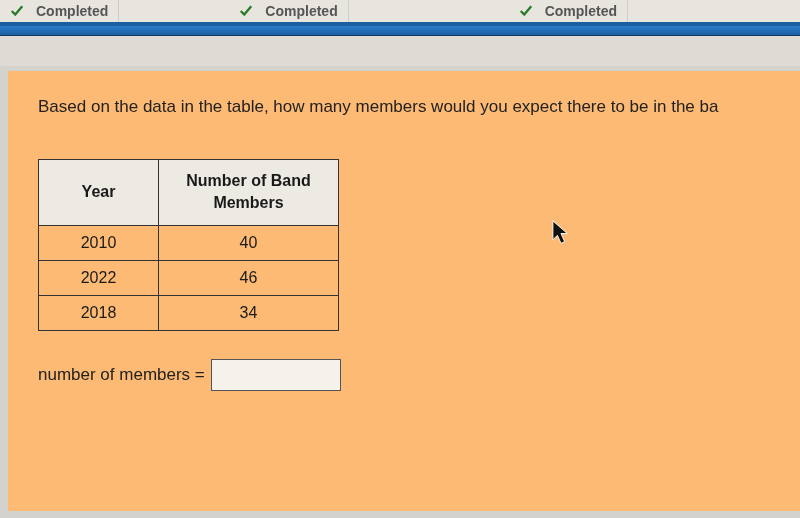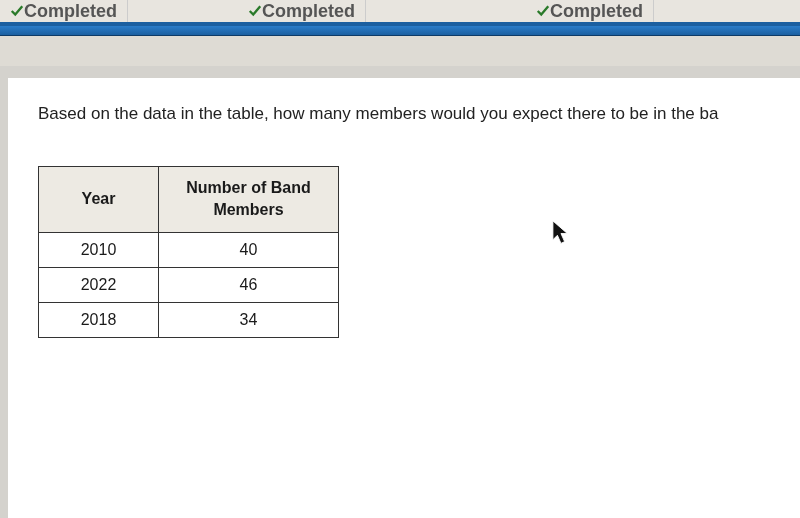--- a/index.html
+++ b/index.html
@@ -13,23 +13,23 @@
     }
     .top-bar {
       display: flex;
       background: #e8e5df;
       border-bottom: 4px solid #1b5fa0;
       height: 26px;
     }
     .tab {
       display: flex;
       align-items: center;
-      gap: 0;
+      gap: 12px;
       padding: 2px 10px;
-      font-size: 18px;
+      font-size: 14px;
       color: #555;
       border-right: 1px solid #ccc;
       font-weight: bold;
     }
     .tab:nth-child(2) { margin-left: 110px; }
     .tab:nth-child(3) { margin-left: 160px; }
     .check-icon {
       width: 14px;
       height: 14px;
       display: inline-flex;
@@ -37,22 +37,22 @@
       justify-content: center;
     }
     .check-icon svg { width: 14px; height: 14px; }
     .blue-strip {
       height: 10px;
       background: linear-gradient(#2a7cc9, #1b5fa0);
       border-bottom: 1px solid #0d3a66;
     }
     .content-gap { height: 30px; background: #dedbd4; }
     .content {
-      background: #ffffff;
-      margin: 12px 0 0 8px;
+      background: #fdba74;
+      margin: 5px 0 0 8px;
       padding: 26px 10px 20px 30px;
       min-height: 440px;
     }
     .question {
       font-size: 17px;
       color: #222;
       margin-bottom: 42px;
       white-space: nowrap;
       overflow: hidden;
     }
@@ -149,19 +149,23 @@
         <td>2022</td>
         <td>46</td>
       </tr>
       <tr>
         <td>2018</td>
         <td>34</td>
       </tr>
     </tbody>
   </table>
 
+  <div class="answer-row">
+    <span>number of members =</span>
+    <input class="answer-input" type="text" value="" style="">
+  </div>
 </div>
 
 <div class="cursor">
   <svg viewBox="0 0 20 28">
       <path d="M1 1 L1 22 L6 17 L10 26 L14 24 L10 15 L17 15 Z" fill="#111" stroke="#fff" stroke-width="1"></path>
     </svg>
 </div>
 
 </body></html>

